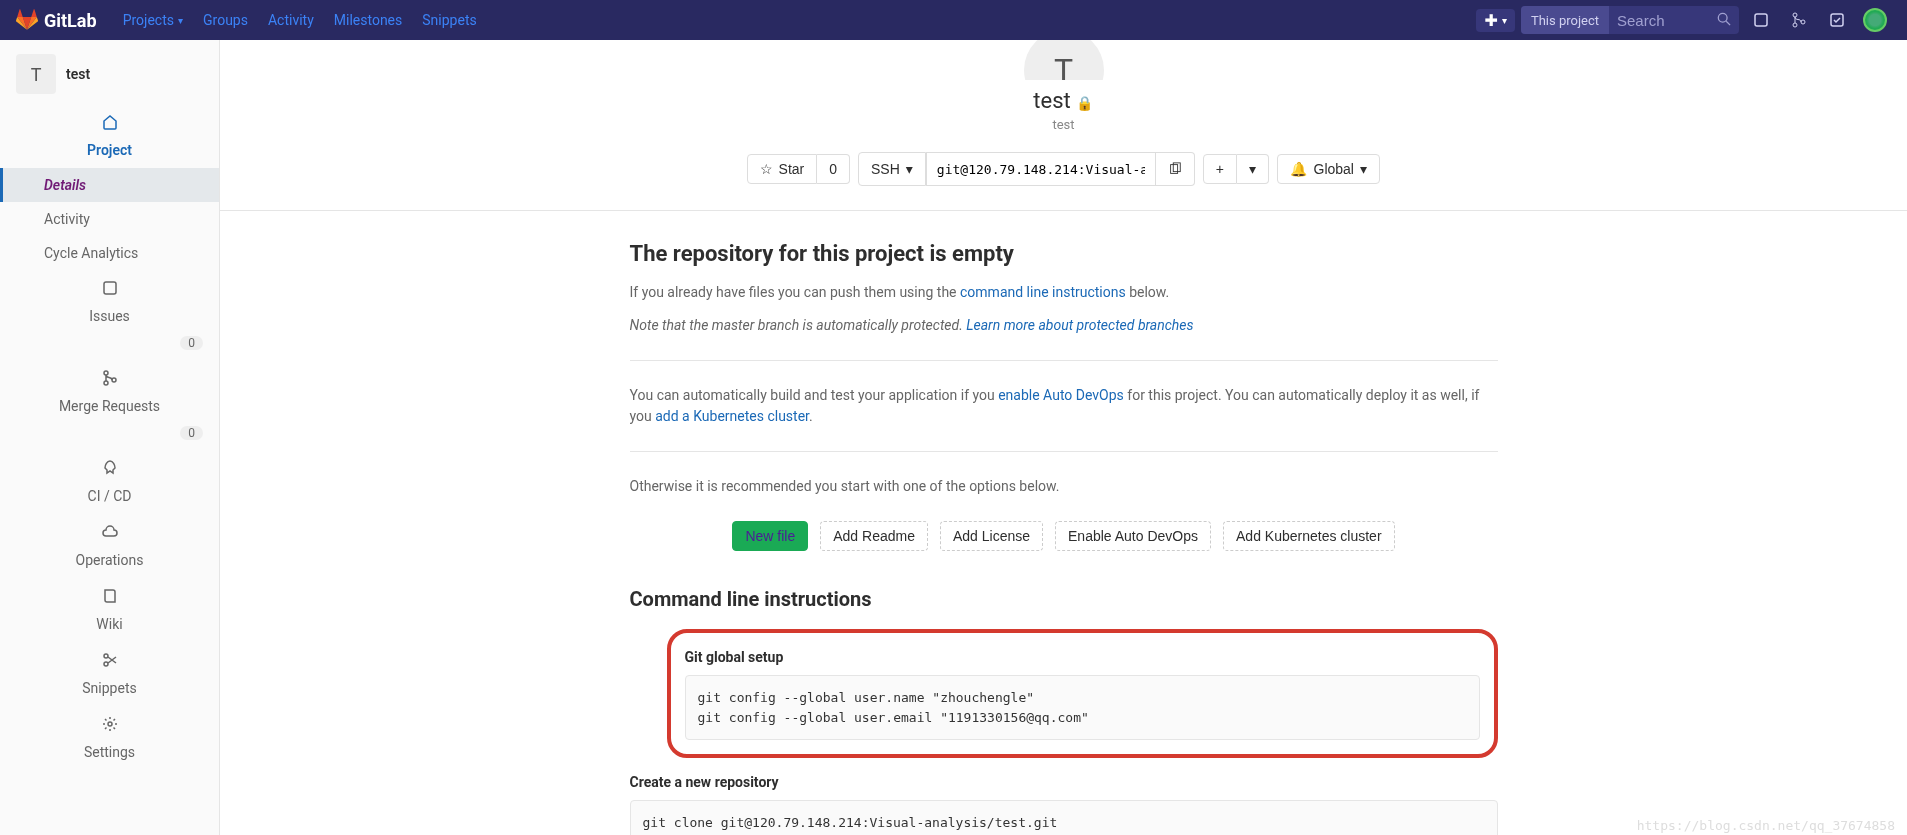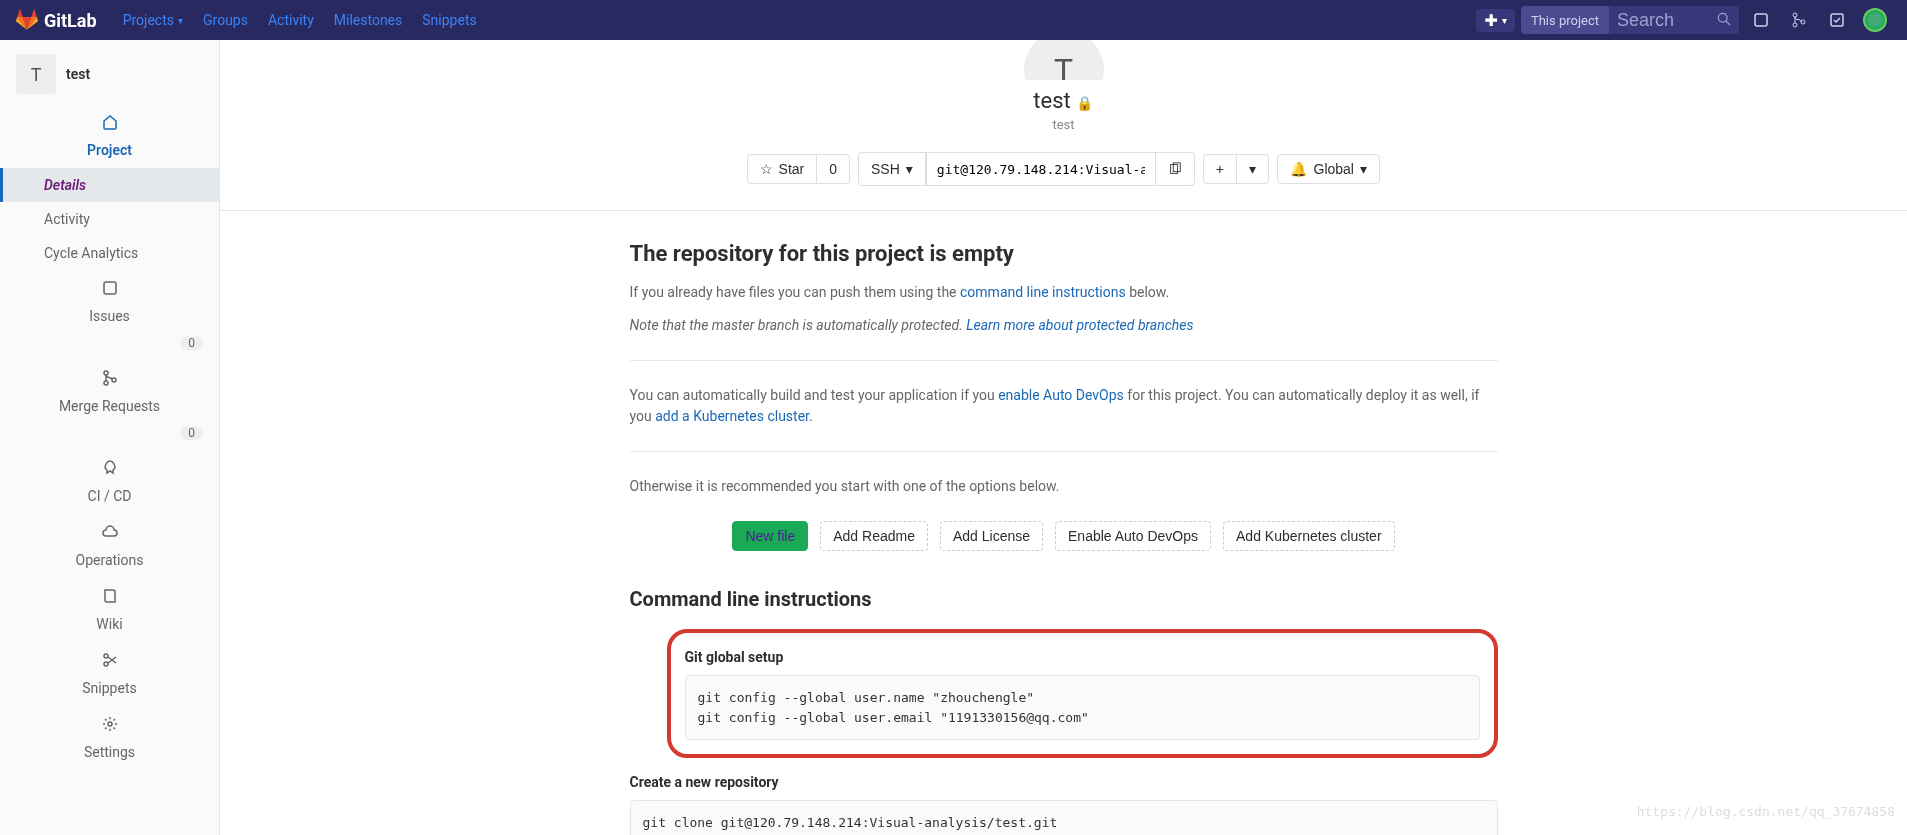--- a/index.html
+++ b/index.html
@@ -10,21 +10,21 @@
 .navbar { background: #292961; height: 40px; display: flex; align-items: center; padding: 0 16px; color: #fff; }
 .navbar-left { display: flex; align-items: center; gap: 0; }
 .logo { display: flex; align-items: center; gap: 6px; font-weight: 700; font-size: 18px; margin-right: 16px; }
 .logo-icon { width: 22px; height: 22px; }
 .nav-link { padding: 0 10px; height: 40px; display: flex; align-items: center; color: #3b82f6; font-size: 14px; cursor: pointer; }
 .nav-link .caret { margin-left: 4px; font-size: 10px; }
 .navbar-right { margin-left: auto; display: flex; align-items: center; gap: 6px; }
 .nav-plus { background: #37377a; border-radius: 4px; padding: 2px 8px; display: flex; align-items: center; gap: 4px; cursor: pointer; font-size: 16px; }
 .search-wrap { display: flex; align-items: center; background: #37377a; border-radius: 4px; height: 28px; }
 .search-scope { background: #4a4a90; color: #d1d1f0; padding: 0 10px; font-size: 13px; height: 100%; display: flex; align-items: center; border-radius: 4px 0 0 4px; }
-.search-input { background: transparent; border: none; color: #bef264; padding: 12px 8px; width: 100px; height: 100%; outline: none; font-size: 18px; }
+.search-input { background: transparent; border: none; color: #bef264; padding: 12px 8px; width: 100px; height: 100%; outline: none; font-size: 15px; }
 .search-input::placeholder { color: #a0a0d0; }
 .search-btn { background: transparent; border: none; color: #a0a0d0; padding: 0 8px; cursor: pointer; }
 .nav-icon-btn { width: 32px; height: 32px; display: flex; align-items: center; justify-content: center; cursor: pointer; color: #d1d1f0; }
 .avatar-wreath { width: 24px; height: 24px; border-radius: 50%; background: radial-gradient(circle, #4a7 40%, #2a5 60%); border: 2px solid #6c6; }
 
 
 .layout { display: flex; }
 .sidebar { width: 220px; background: #fafafa; border-right: 1px solid #e5e5e5; min-height: calc(100vh - 40px); padding-top: 4px; }
 .project-header { display: flex; align-items: center; padding: 10px 16px; gap: 10px; }
 .project-avatar { width: 40px; height: 40px; border-radius: 4px; background: #eee; display: flex; align-items: center; justify-content: center; font-size: 18px; color: #555; }
@@ -58,21 +58,21 @@
 .empty-text { color: #666; margin-bottom: 12px; line-height: 1.5; }
 .empty-text em, .italic { font-style: italic; }
 hr.sep { border: none; border-top: 1px solid #e5e5e5; margin: 24px 0; }
 .btn-row { display: flex; justify-content: center; gap: 12px; margin: 24px 0 36px; }
 .section-title { font-size: 20px; font-weight: 700; margin-bottom: 18px; }
 .sub-title { font-size: 14px; font-weight: 700; margin-bottom: 10px; }
 .code-block { background: #fafafa; border: 1px solid #e5e5e5; border-radius: 4px; padding: 12px 12px; font-family: Menlo, Monaco, Consolas, monospace; font-size: 13px; line-height: 1.5; white-space: pre; color: #333; margin-bottom: 24px; }
 .highlight-box { border: 4px solid #d43a2f; border-radius: 20px; padding: 12px 14px 6px; margin-bottom: 16px; margin-left: 37px; }
 .highlight-box .sub-title { margin-top: 4px; }
 .highlight-box .code-block { margin-bottom: 8px; }
-.watermark { position: fixed; bottom: 16px; right: 12px; color: #ddd; font-size: 13px; font-family: monospace; }
+.watermark { position: fixed; bottom: 2px; right: 12px; color: #ddd; font-size: 13px; font-family: monospace; }
 </style>
 </head>
 <body>
 
 <div class="navbar">
   <div class="navbar-left">
     <div class="logo">
       <svg class="logo-icon" viewBox="0 0 36 36">
           <path fill="#e24329" d="M18 34L11 13h14z"></path>
           <path fill="#fc6d26" d="M18 34L11 13H2z"></path>

